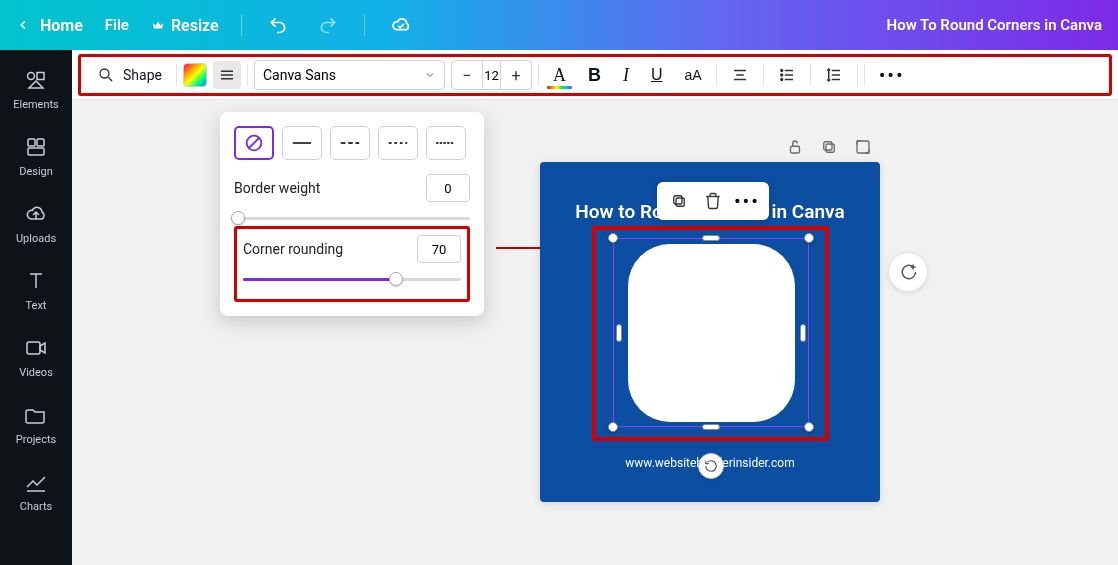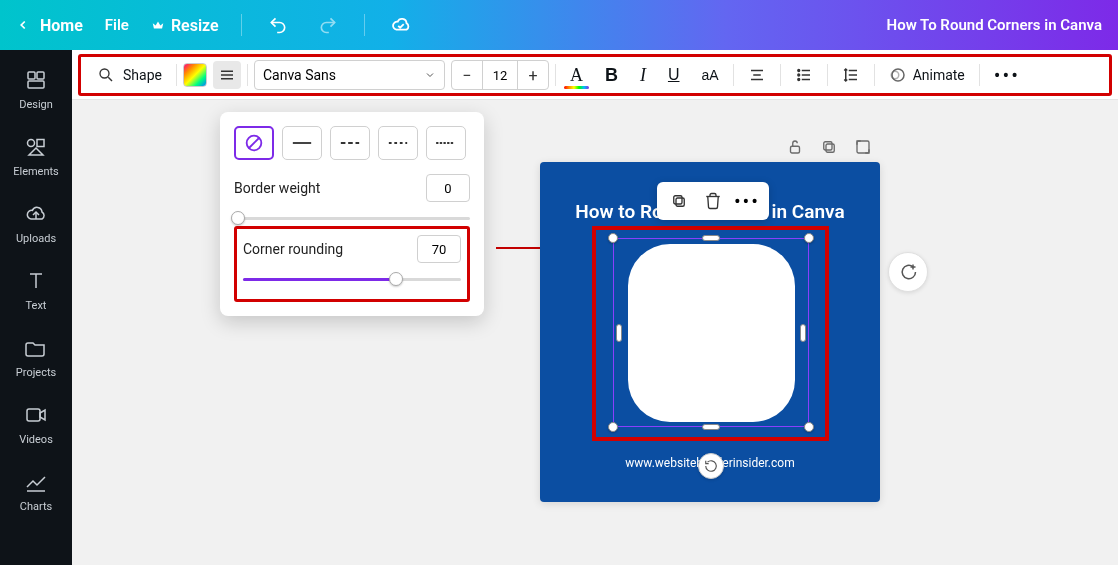--- a/index.html
+++ b/index.html
@@ -43,21 +43,21 @@
     background: #fff;
   }
   .tb-btn { height: 30px; display: flex; align-items: center; justify-content: center; padding: 0 8px; cursor: pointer; border-radius: 4px; font-size: 14px; color: #0e1318; }
   .tb-sep { width: 1px; height: 22px; background: #e2e2e2; }
   .tb-icon { width: 18px; height: 18px; }
   .color-swatch { width: 24px; height: 24px; border-radius: 4px; border: 1px solid #ccc; background: linear-gradient(135deg, #ff0080 0%, #ff8c00 25%, #ffff00 50%, #00ff80 75%, #0080ff 100%); }
   .border-style-btn { width: 28px; height: 28px; border-radius: 4px; background: #e8e8e8; display: flex; align-items: center; justify-content: center; }
   .font-select { width: 191px; height: 30px; border: 1px solid #d0d0d0; border-radius: 4px; display: flex; align-items: center; justify-content: space-between; padding: 0 8px; font-size: 14px; cursor: pointer; }
   .font-size-group { display: flex; align-items: center; border: 1px solid #d0d0d0; border-radius: 4px; height: 30px; }
   .font-size-group .pm { width: 30px; display: flex; align-items: center; justify-content: center; cursor: pointer; font-size: 16px; color: #333; }
-  .font-size-group .val { width: 36px; text-align: center; font-size: 13px; border-left: 1px solid #d0d0d0; border-right: 1px solid #d0d0d0; height: 100%; display: flex; align-items: center; justify-content: center; }
+  .font-size-group .val { width: 19px; text-align: center; font-size: 13px; border-left: 1px solid #d0d0d0; border-right: 1px solid #d0d0d0; height: 100%; display: flex; align-items: center; justify-content: center; }
   .tb-letter { font-family: Georgia, serif; font-size: 18px; }
   .bold { font-weight: 900; font-family: Arial; }
   .ital { font-style: italic; font-family: Georgia; }
   .under { text-decoration: underline; font-family: Arial; font-size: 16px; }
   .aa { font-size: 14px; font-family: Arial; }
   .text-color { position: relative; }
   .text-color .underline-bar { position: absolute; left: 2px; right: 2px; bottom: 1px; height: 3px; background: linear-gradient(90deg,#ff0000,#ff8c00,#ffff00,#00ff00,#00bfff,#8a2be2); border-radius: 2px; }
   .more-dots { font-size: 20px; letter-spacing: 2px; }
 
   
@@ -170,61 +170,61 @@
           <polyline points="9 13 11 15 15 11"></polyline>
         </svg>
     </div>
   </div>
   <div class="title">How To Round Corners in Canva</div>
 </div>
 
 <div class="sidebar">
   <div class="side-item">
     <svg viewBox="0 0 24 24" fill="none" stroke="currentColor" stroke-width="1.5">
+        <circle cx="7" cy="8" r="3.5"></circle>
+        <rect x="13" y="4.5" width="7" height="7"></rect>
+        <polygon points="5,20 12,13 19,20"></polygon>
+      </svg>
+    <span>Elements</span>
+  </div>
+  <div class="side-item">
+    <svg viewBox="0 0 24 24" fill="none" stroke="currentColor" stroke-width="1.5">
         <rect x="4" y="4" width="7" height="7" rx="1"></rect>
         <rect x="13" y="4" width="7" height="7" rx="1"></rect>
         <rect x="4" y="13" width="16" height="7" rx="1"></rect>
       </svg>
     <span>Design</span>
   </div>
   <div class="side-item">
     <svg viewBox="0 0 24 24" fill="none" stroke="currentColor" stroke-width="1.5">
-        <circle cx="7" cy="8" r="3.5"></circle>
-        <rect x="13" y="4.5" width="7" height="7"></rect>
-        <polygon points="5,20 12,13 19,20"></polygon>
-      </svg>
-    <span>Elements</span>
-  </div>
-  <div class="side-item">
-    <svg viewBox="0 0 24 24" fill="none" stroke="currentColor" stroke-width="1.5">
         <path d="M18 10a5 5 0 0 0-9.6-1.6A4 4 0 1 0 7 17h11a4 4 0 0 0 0-7z"></path>
         <polyline points="12 17 12 11"></polyline>
         <polyline points="9 13 12 10 15 13"></polyline>
       </svg>
     <span>Uploads</span>
   </div>
   <div class="side-item">
     <svg viewBox="0 0 24 24" fill="none" stroke="currentColor" stroke-width="1.5">
         <path d="M6 5h12"></path>
         <path d="M12 5v14"></path>
       </svg>
     <span>Text</span>
   </div>
   <div class="side-item">
     <svg viewBox="0 0 24 24" fill="none" stroke="currentColor" stroke-width="1.5">
-        <path d="M4 7h5l2 2h9v9a2 2 0 0 1-2 2H4a2 2 0 0 1-2-2V9a2 2 0 0 1 2-2z"></path>
-      </svg>
-    <span>Projects</span>
-  </div>
-  <div class="side-item">
-    <svg viewBox="0 0 24 24" fill="none" stroke="currentColor" stroke-width="1.5">
         <rect x="3" y="6" width="13" height="12" rx="2"></rect>
         <polygon points="16 10 21 7 21 17 16 14"></polygon>
       </svg>
     <span>Videos</span>
+  </div>
+  <div class="side-item">
+    <svg viewBox="0 0 24 24" fill="none" stroke="currentColor" stroke-width="1.5">
+        <path d="M4 7h5l2 2h9v9a2 2 0 0 1-2 2H4a2 2 0 0 1-2-2V9a2 2 0 0 1 2-2z"></path>
+      </svg>
+    <span>Projects</span>
   </div>
   <div class="side-item">
     <svg viewBox="0 0 24 24" fill="none" stroke="currentColor" stroke-width="1.5">
         <polyline points="3 17 9 11 13 15 21 7"></polyline>
         <path d="M3 21h18"></path>
       </svg>
     <span>Charts</span>
   </div>
 </div>
 
@@ -299,27 +299,20 @@
       <svg width="18" height="18" viewBox="0 0 24 24" stroke="#333" stroke-width="2" fill="none">
           <line x1="9" y1="6" x2="20" y2="6"></line>
           <line x1="9" y1="12" x2="20" y2="12"></line>
           <line x1="9" y1="18" x2="20" y2="18"></line>
           <polyline points="5 4 5 20"></polyline>
           <polyline points="3 6 5 4 7 6"></polyline>
           <polyline points="3 18 5 20 7 18"></polyline>
         </svg>
     </div>
     <div class="tb-sep"></div>
-    <div class="tb-btn">
-      <svg width="18" height="18" viewBox="0 0 24 24" fill="none" stroke="#666" stroke-width="2">
-          <circle cx="12" cy="12" r="8"></circle>
-          <circle cx="8" cy="12" r="5" opacity=".5"></circle>
-        </svg>
-      <span style="margin-left:6px">Animate</span>
-    </div>
     <div class="tb-sep"></div>
     <div class="tb-btn more-dots">•••</div>
   </div>
 </div>
 
 <div class="canvas-area">
 
   <div class="popover">
     <div class="border-styles">
       <div class="bs active">

